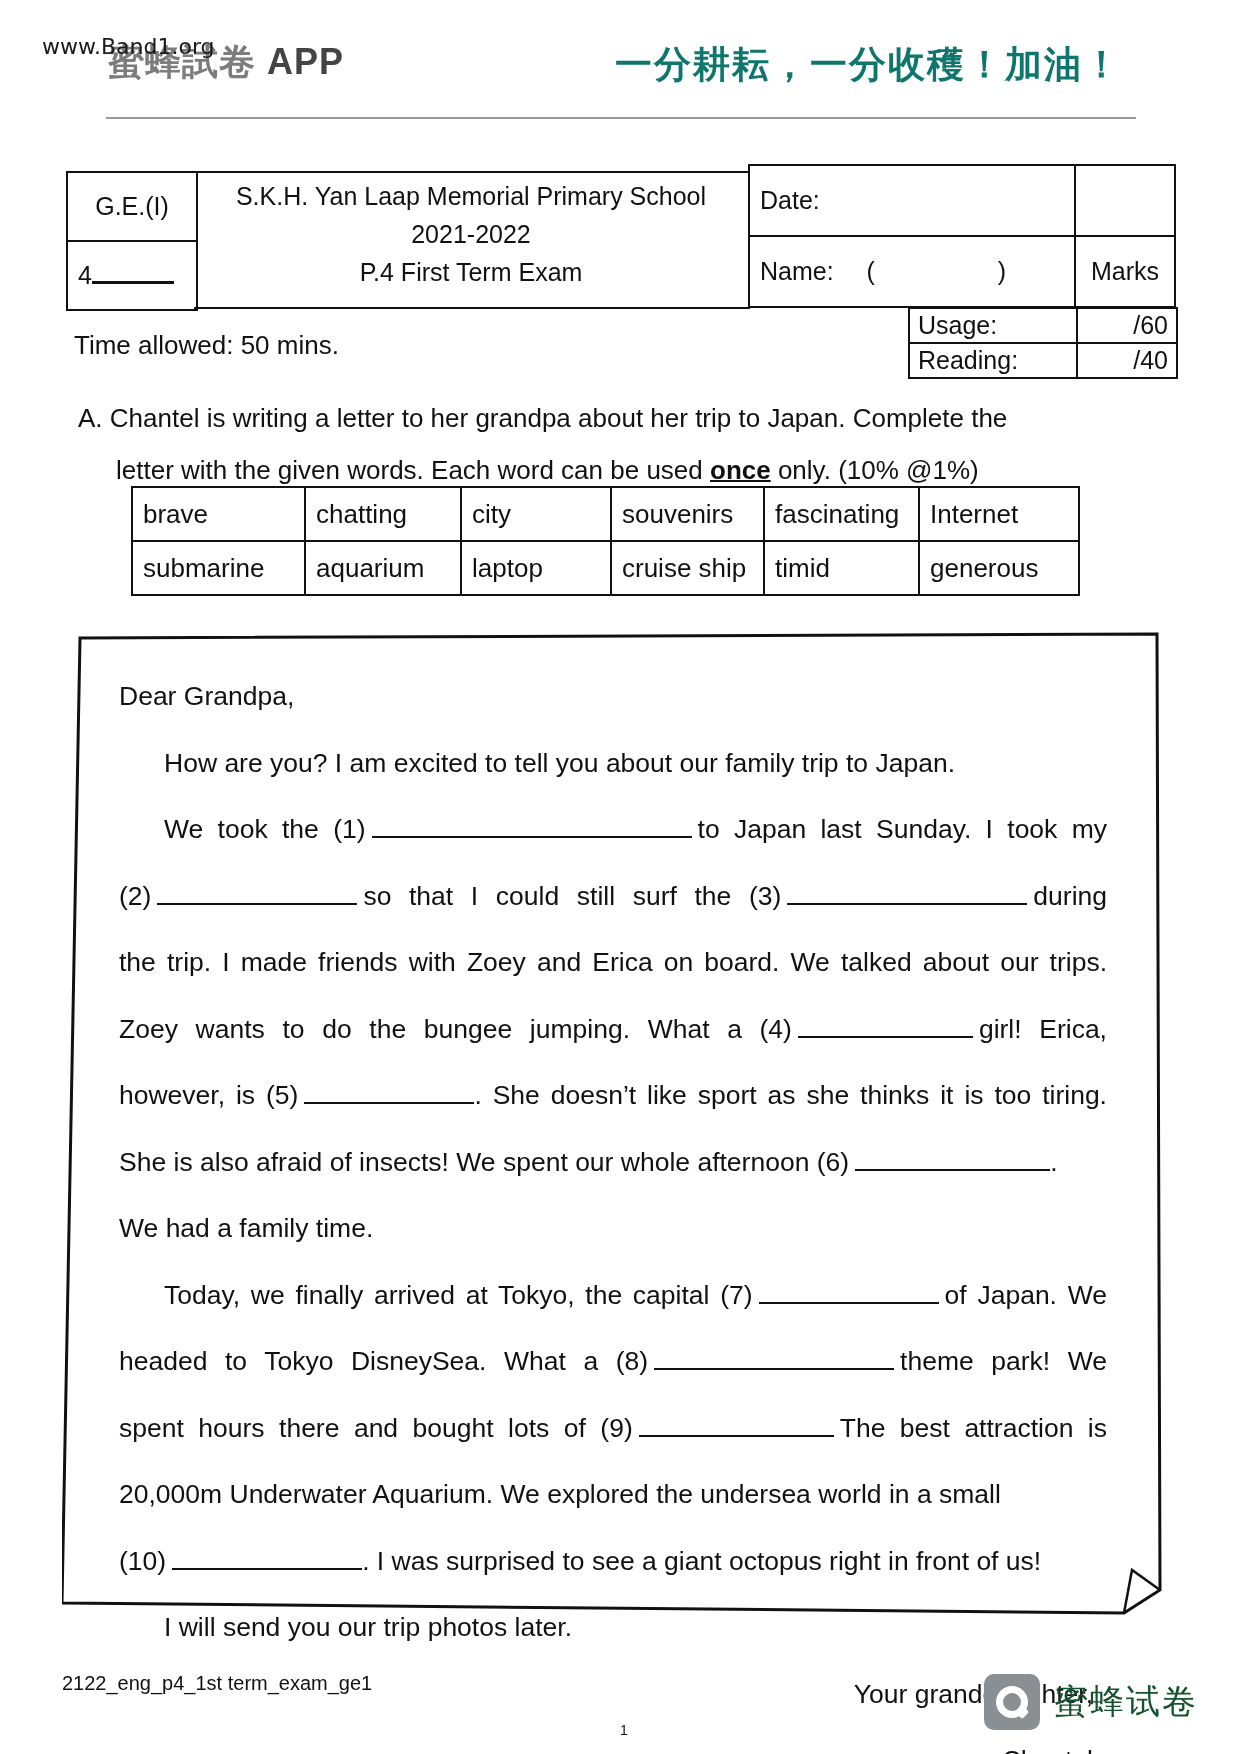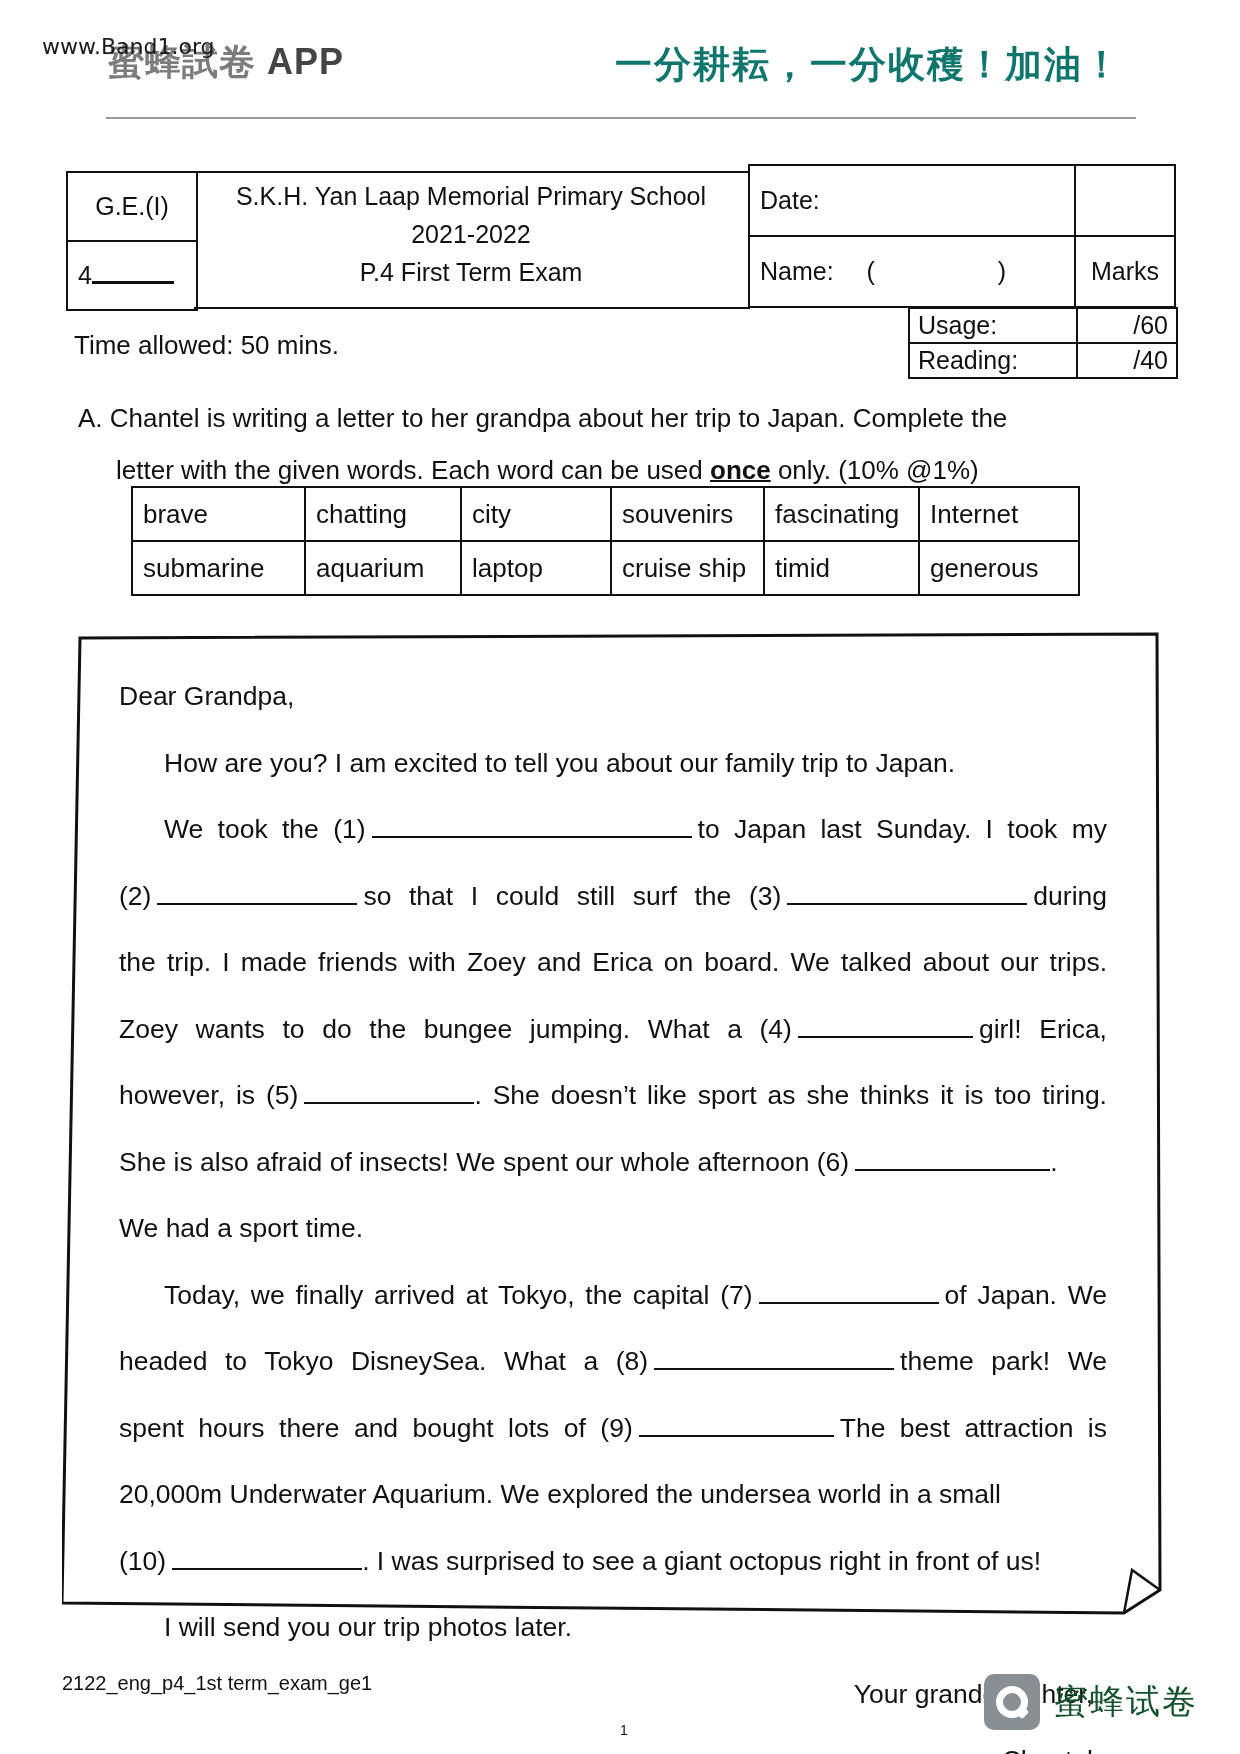--- a/index.html
+++ b/index.html
@@ -161,21 +161,21 @@
   </svg>
   <div class="letter-text">
     <p>Dear Grandpa,</p>
     <p class="ind">How are you? I am excited to tell you about our family trip to Japan.</p>
     <p class="ind just"><span>We took the (1)</span><span class="blank" style="width:320px"></span><span>to Japan last Sunday. I took my</span></p>
     <p class="just"><span>(2)</span><span class="blank" style="width:200px"></span><span>so that I could still surf the (3)</span><span class="blank" style="width:240px"></span><span>during</span></p>
     <p class="just">the trip. I made friends with Zoey and Erica on board. We talked about our trips.</p>
     <p class="just"><span>Zoey wants to do the bungee jumping. What a (4)</span><span class="blank" style="width:175px"></span><span>girl! Erica,</span></p>
     <p class="just"><span>however, is (5)</span><span class="blank" style="width:170px;margin-right:0"></span><span>. She doesn’t like sport as she thinks it is too tiring.</span></p>
     <p><span>She is also afraid of insects! We spent our whole afternoon (6)</span><span class="blank" style="width:195px;margin-right:0"></span><span>.</span></p>
-    <p>We had a sport time.</p>
+    <p>We had a family time.</p>
     <p class="ind just"><span>Today, we finally arrived at Tokyo, the capital (7)</span><span class="blank" style="width:180px"></span><span>of Japan. We</span></p>
     <p class="just"><span>headed to Tokyo DisneySea. What a (8)</span><span class="blank" style="width:240px"></span><span>theme park! We</span></p>
     <p class="just"><span>spent hours there and bought lots of (9)</span><span class="blank" style="width:195px"></span><span>The best attraction is</span></p>
     <p>20,000m Underwater Aquarium. We explored the undersea world in a small</p>
     <p><span>(10)</span><span class="blank" style="width:190px;margin-right:0"></span><span>. I was surprised to see a giant octopus right in front of us!</span></p>
     <p class="ind">I will send you our trip photos later.</p>
     <p class="sign">Your granddaughter,</p>
     <p class="sign">Chantel</p>
   </div>
 </div>

